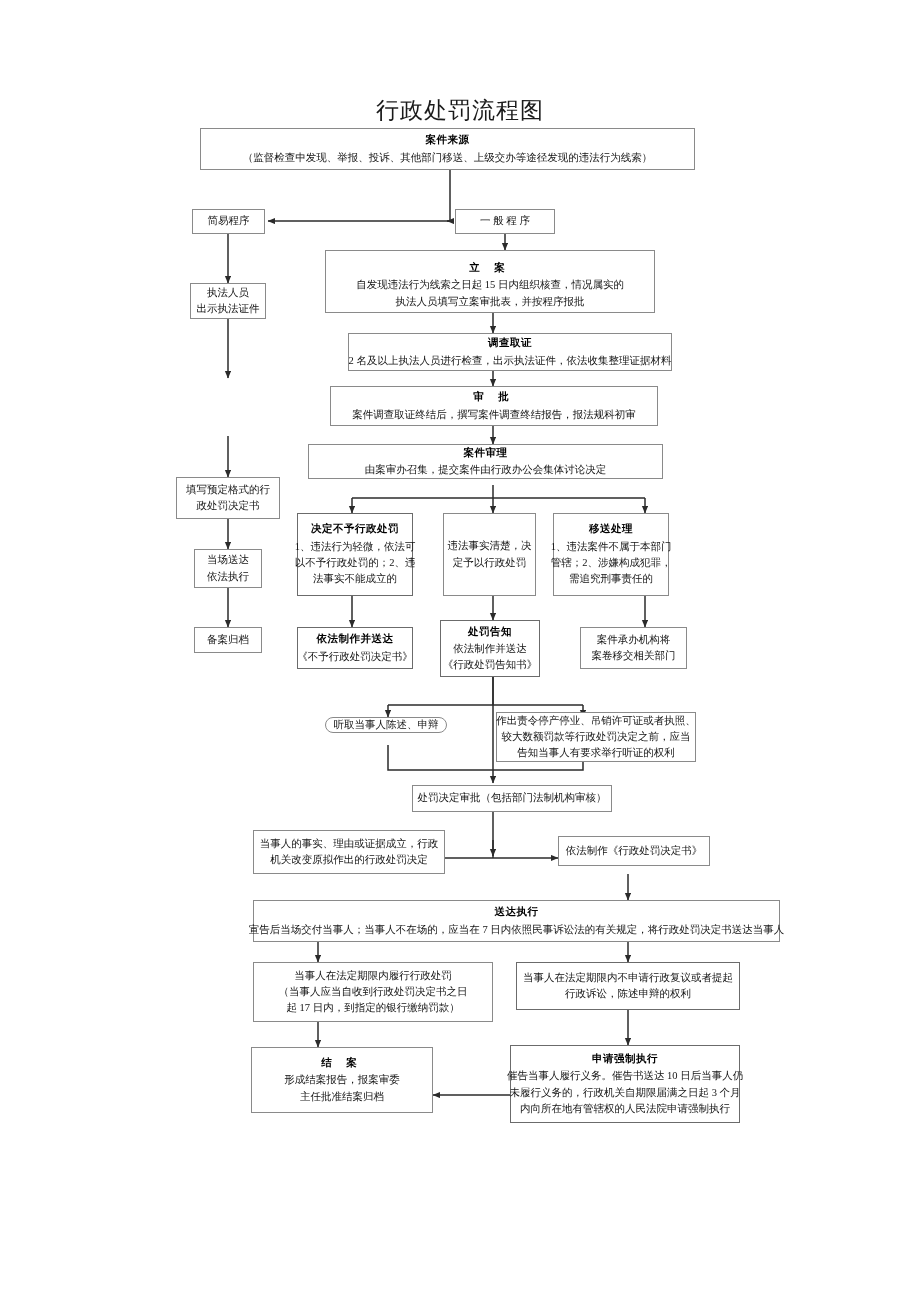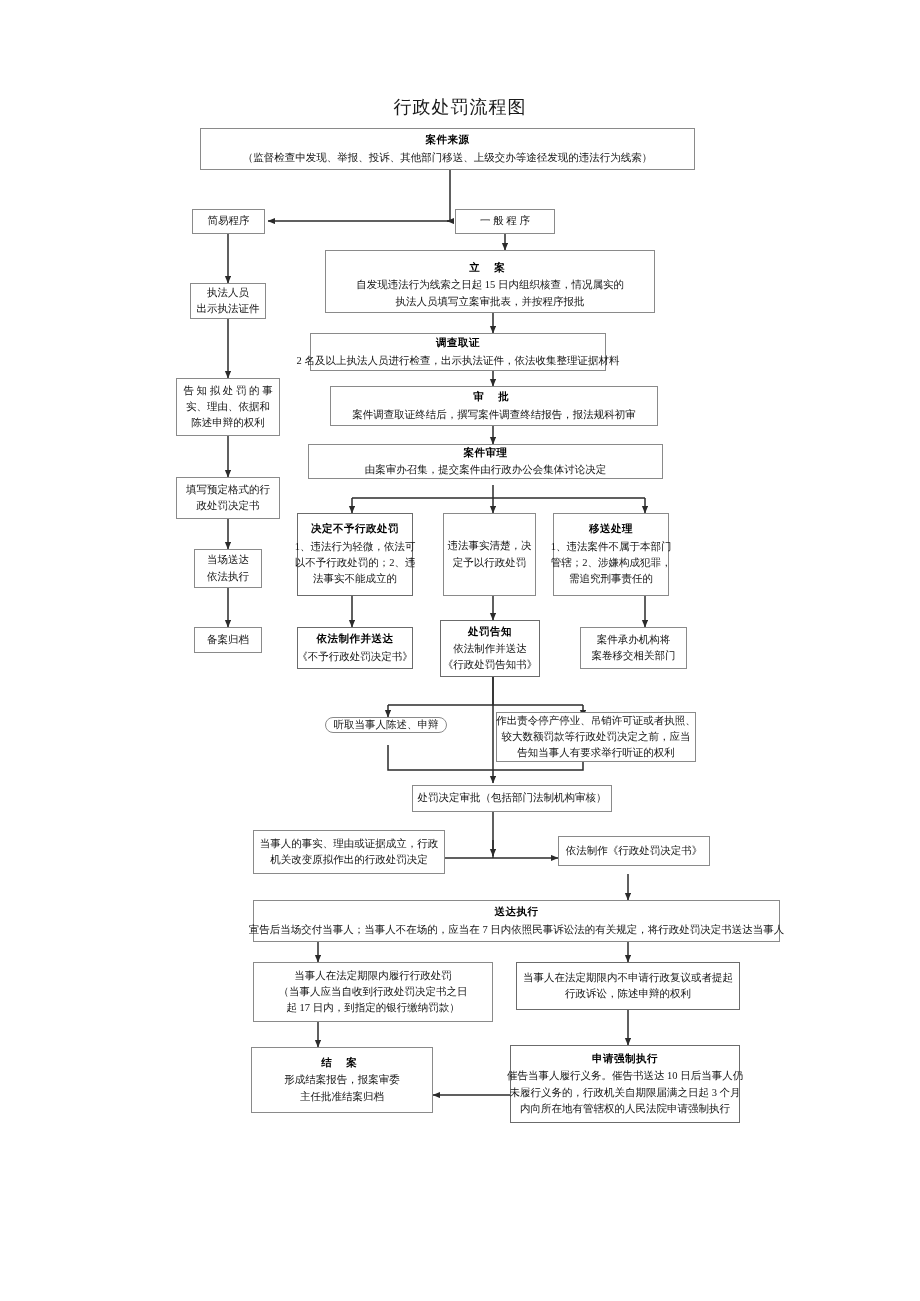--- a/index.html
+++ b/index.html
@@ -11,21 +11,21 @@
     position:relative;
     overflow:hidden;
   }
   #canvas{position:absolute;left:0;top:0;width:920px;height:1301px;}
 
   .title{
     position:absolute;
     width:100%;
     text-align:center;
     top:95px;
-    font-size:18px;
+    font-size:23px;
     letter-spacing:1px;
     color:#1a1a1a;
   }
 
   .box{
     position:absolute;
     box-sizing:border-box;
     border:1px solid #8a8a8a;
     background:#ffffff;
     display:flex;
@@ -132,25 +132,20 @@
 
   <div class="box" style="left:455px;top:209px;width:100px;height:25px;">
     <span class="ln">一 般 程 序</span>
   </div>
 
   <div class="box" style="left:190px;top:283px;width:76px;height:36px;">
     <span class="ln">执法人员</span>
     <span class="ln">出示执法证件</span>
   </div>
 
-  <div class="box" style="left:176px;top:378px;width:104px;height:58px;">
-    <span class="ln">告 知 拟 处 罚 的 事</span>
-    <span class="ln">实、理由、依据和</span>
-    <span class="ln">陈述申辩的权利</span>
-  </div>
 
   <div class="box" style="left:176px;top:477px;width:104px;height:42px;">
     <span class="ln">填写预定格式的行</span>
     <span class="ln">政处罚决定书</span>
   </div>
 
   <div class="box" style="left:194px;top:549px;width:68px;height:39px;">
     <span class="ln">当场送达</span>
     <span class="ln">依法执行</span>
   </div>
@@ -158,21 +153,21 @@
   <div class="box" style="left:194px;top:627px;width:68px;height:26px;">
     <span class="ln">备案归档</span>
   </div>
 
   <div class="box" style="left:325px;top:250px;width:330px;height:63px;justify-content:flex-end;">
     <span class="hd sp">立    案</span>
     <span class="ln">自发现违法行为线索之日起 15 日内组织核查，情况属实的</span>
     <span class="ln">执法人员填写立案审批表，并按程序报批</span>
   </div>
 
-  <div class="box" style="left:310px;top:333px;width:296px;height:38px;justify-content:center;">
+  <div class="box" style="left:348px;top:333px;width:324px;height:38px;justify-content:center;">
     <span class="hd">调查取证</span>
     <span class="ln">2 名及以上执法人员进行检查，出示执法证件，依法收集整理证据材料</span>
   </div>
 
   <div class="box" style="left:330px;top:386px;width:328px;height:40px;">
     <span class="hd sp">审    批</span>
     <span class="ln">案件调查取证终结后，撰写案件调查终结报告，报法规科初审</span>
   </div>
 
   <div class="box" style="left:308px;top:444px;width:355px;height:35px;">

